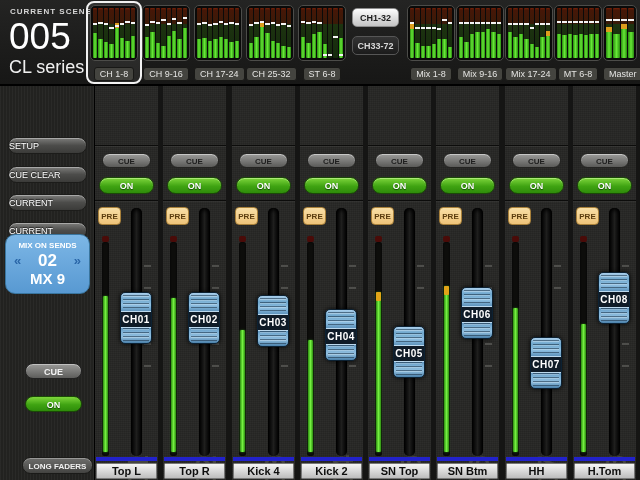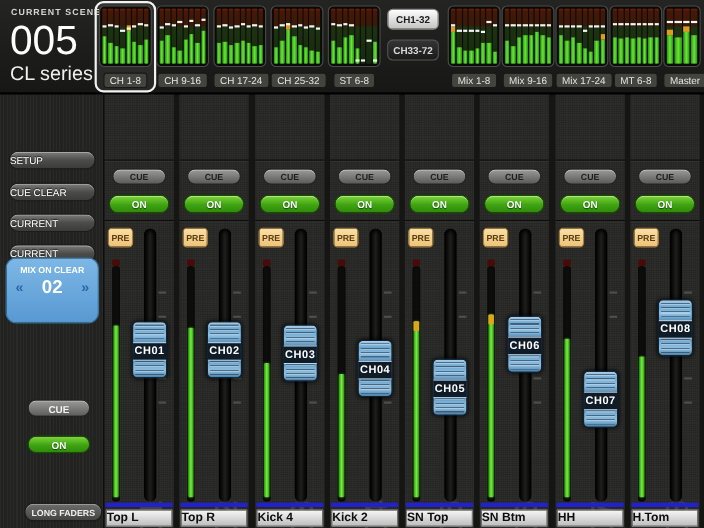--- a/index.html
+++ b/index.html
@@ -154,21 +154,21 @@
   }
   .watermark{
     position:absolute;right:3px;bottom:26px;transform:rotate(-90deg);transform-origin:100% 100%;
     font-size:29px;font-weight:bold;color:#45453e;white-space:nowrap;letter-spacing:1px;
   }
   .blue-bar{position:absolute;left:1px;right:1px;top:371px;height:4px;background:#2222cb;}
   .name-box{
     position:absolute;left:1px;right:1px;top:377px;height:16px;border-radius:1px;
     background:linear-gradient(180deg,#f6f6f6 0%,#bdbdbd 100%);
     border:1px solid #777;box-sizing:border-box;
-    color:#0e0e0e;font-size:11px;font-weight:bold;text-align:left;line-height:14px;
+    color:#0e0e0e;font-size:11px;font-weight:bold;text-align:center;line-height:14px;
   }
 </style>
 </head>
 <body>
 
 <div id="topbar">
   <div class="scene-label">CURRENT SCENE</div>
   <div class="scene-number">005</div>
   <div class="scene-series">CL series</div>
   <div id="left-blocks">
@@ -540,26 +540,27 @@
 </div>
 
 <div id="sidebar">
   <div id="sidebar-buttons">
       <div class="side-btn" style="top: 37px;">SETUP</div>
       <div class="side-btn" style="top: 66px;">CUE CLEAR</div>
       <div class="side-btn" style="top: 94px;">CURRENT</div>
       <div class="side-btn" style="top: 122px;">CURRENT</div>
     </div>
   <div class="mix-panel">
-    <div class="mix-title">MIX ON CLEAR</div>
+    <div class="mix-title">MIX ON SENDS</div>
     <div class="mix-row">
       <span class="mix-arrow left">«</span>
       <span class="mix-value">02</span>
       <span class="mix-arrow right">»</span>
     </div>
+    <div class="mix-name">MX 9</div>
   </div>
   <div class="side-pill side-cue">CUE</div>
   <div class="side-pill side-on">ON</div>
   <div class="long-btn">LONG FADERS</div>
 </div>
 
 <div id="strips">
     <div class="strip" style="left: 0px;">
       <div class="cue-btn">CUE</div>
       <div class="on-btn">ON</div>

